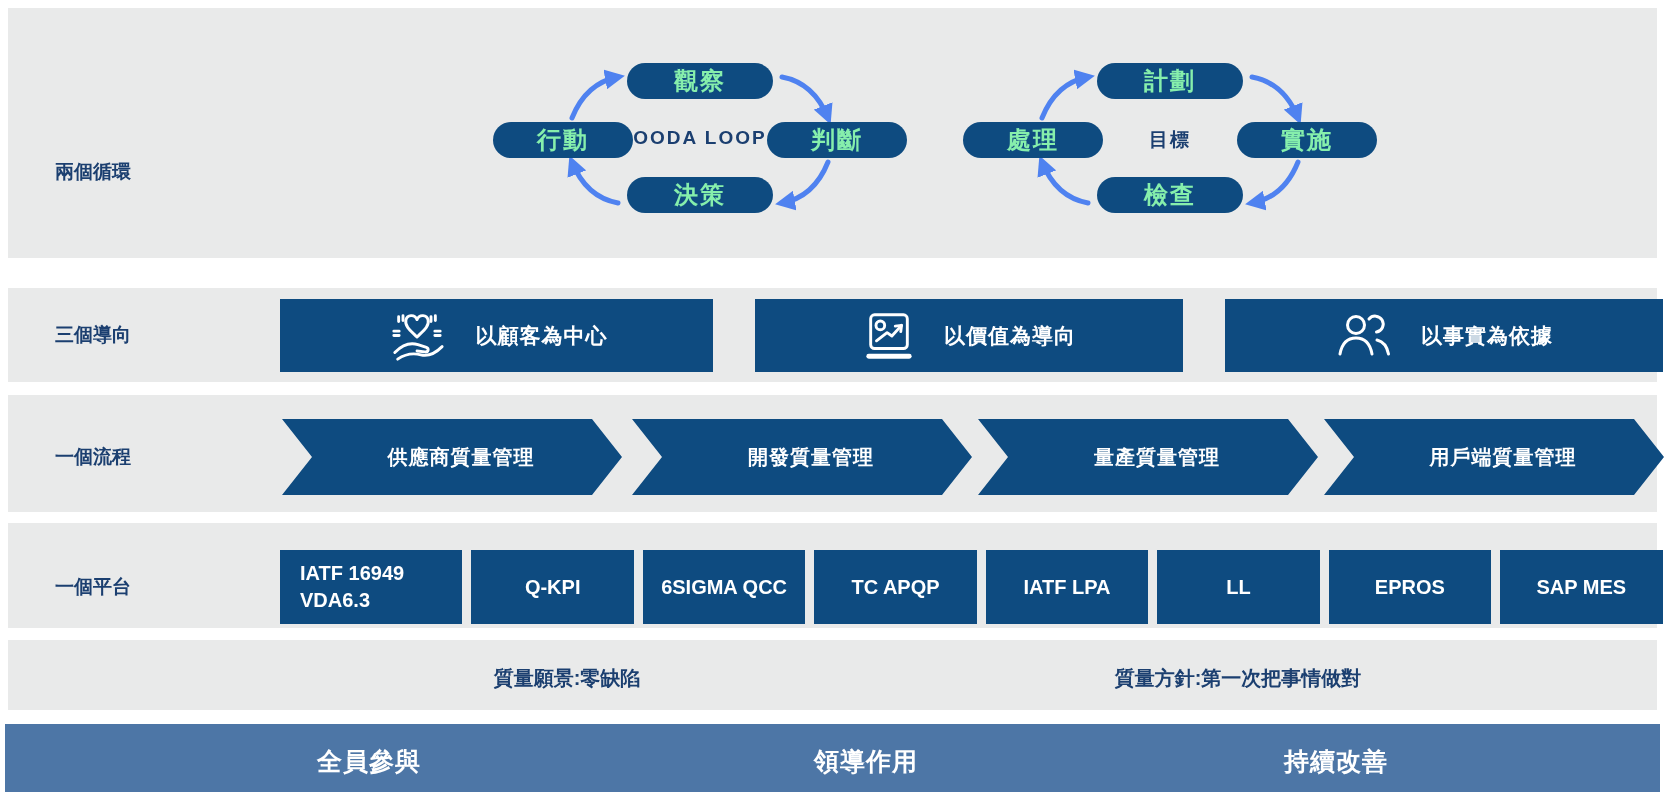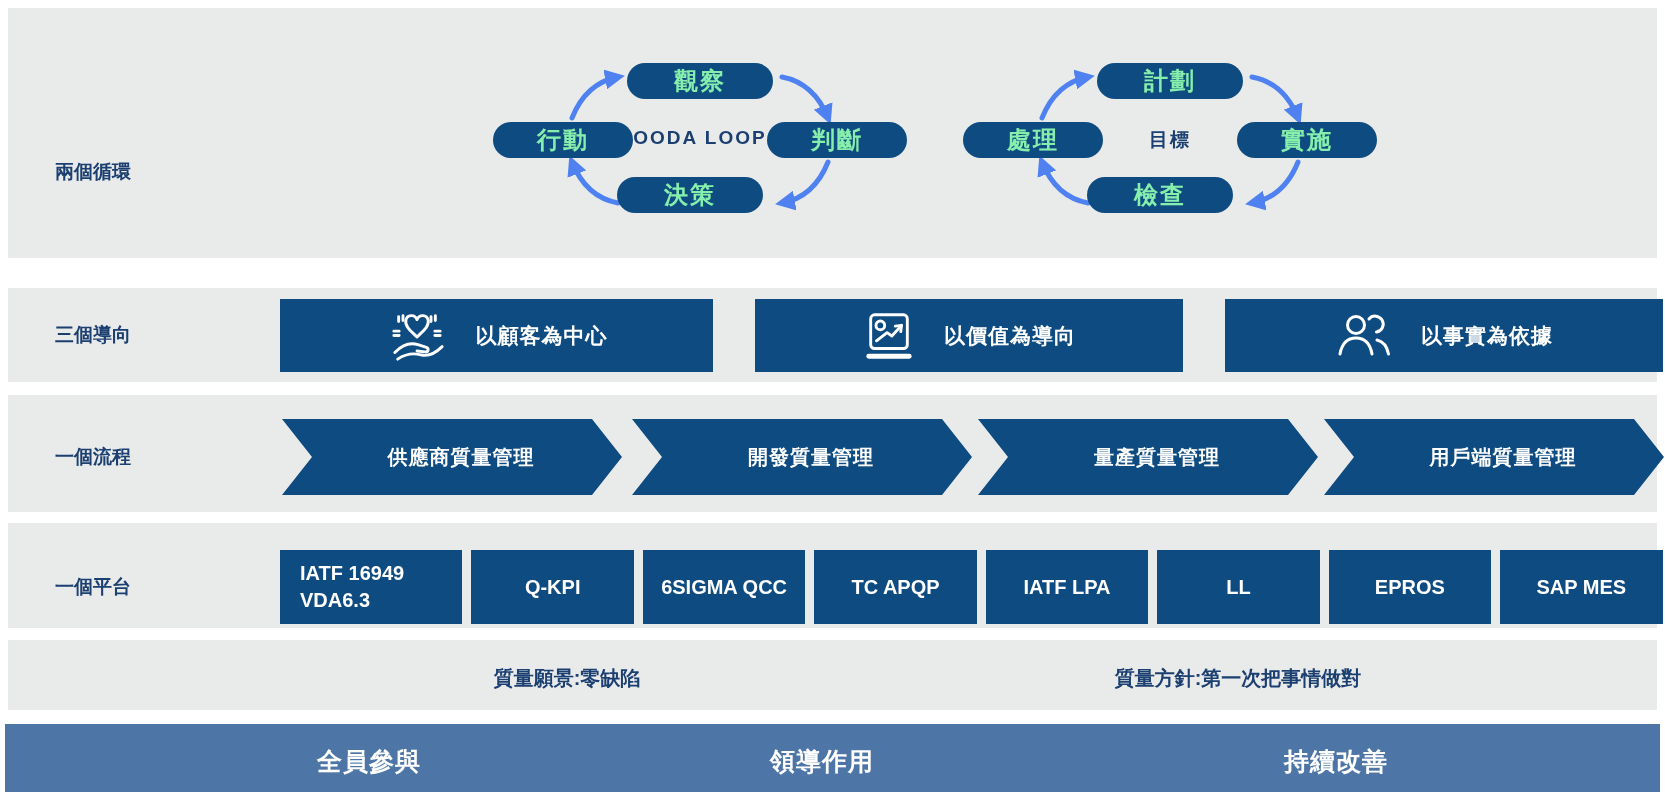--- a/index.html
+++ b/index.html
@@ -22,21 +22,21 @@
   #lbl-process{top:444px;} #lbl-platform{top:574px;}
 
   
   .loop{position:absolute;top:58px;width:420px;height:160px;}
   #loop-ooda{left:490px;} #loop-pdca{left:960px;}
   .loop svg.arcs{position:absolute;left:0;top:0;width:420px;height:160px;}
   .pill{position:absolute;width:146px;height:36px;border-radius:18px;
     background:var(--navy_box,#0e4b80);color:#86efac;font-weight:bold;font-size:24px;
     display:flex;align-items:center;justify-content:center;letter-spacing:2px;white-space:nowrap;}
   .pill-top{left:137px;top:5px;}
-  .pill-bottom{left:127px;top:119px;}
+  .pill-bottom{left:137px;top:119px;}
   .pill-left{left:3px;top:64px;width:140px;}
   .pill-right{left:277px;top:64px;width:140px;}
   .loop-center{position:absolute;left:0;right:0;top:69px;text-align:center;
     color:var(--text_navy,#1b3f70);font-weight:bold;font-size:19px;letter-spacing:2px;}
 
   
   .obox{position:absolute;top:299px;height:73px;background:var(--navy_box,#0e4b80);
     display:flex;align-items:center;justify-content:center;gap:28px;
     color:#fff;font-weight:bold;font-size:21px;letter-spacing:1px;text-align:right;}
   #obox-customer{left:280px;width:433px;}
@@ -61,21 +61,21 @@
   
   .stmt{position:absolute;top:665px;transform:translateX(-50%);
     color:var(--text_navy,#1b3f70);font-weight:bold;font-size:20px;white-space:nowrap;}
   #stmt-vision{left:567px;} #stmt-policy{left:1238px;}
 
   
   #footer-bar{position:absolute;left:5px;top:724px;width:1655px;height:68px;
     background:var(--footer_blue,#4d76a6);}
   .ftxt{position:absolute;top:745px;transform:translateX(-50%);
     color:#fff;font-weight:bold;font-size:25px;letter-spacing:1px;white-space:nowrap;}
-  #ftxt-1{left:369px;} #ftxt-2{left:822px;text-align:right;} #ftxt-3{left:1336px;}
+  #ftxt-1{left:369px;} #ftxt-2{left:866px;text-align:right;} #ftxt-3{left:1336px;}
 
   .arc{fill:none;stroke:var(--arrow_blue,#4f82f0);stroke-width:5;stroke-linecap:round;}
   .icon-stroke{fill:none;stroke:#fff;stroke-width:3;stroke-linecap:round;stroke-linejoin:round;}
 </style>
 </head>
 <body>
 
 <div id="page">
 
   <div class="band" id="band-cycles"></div>

